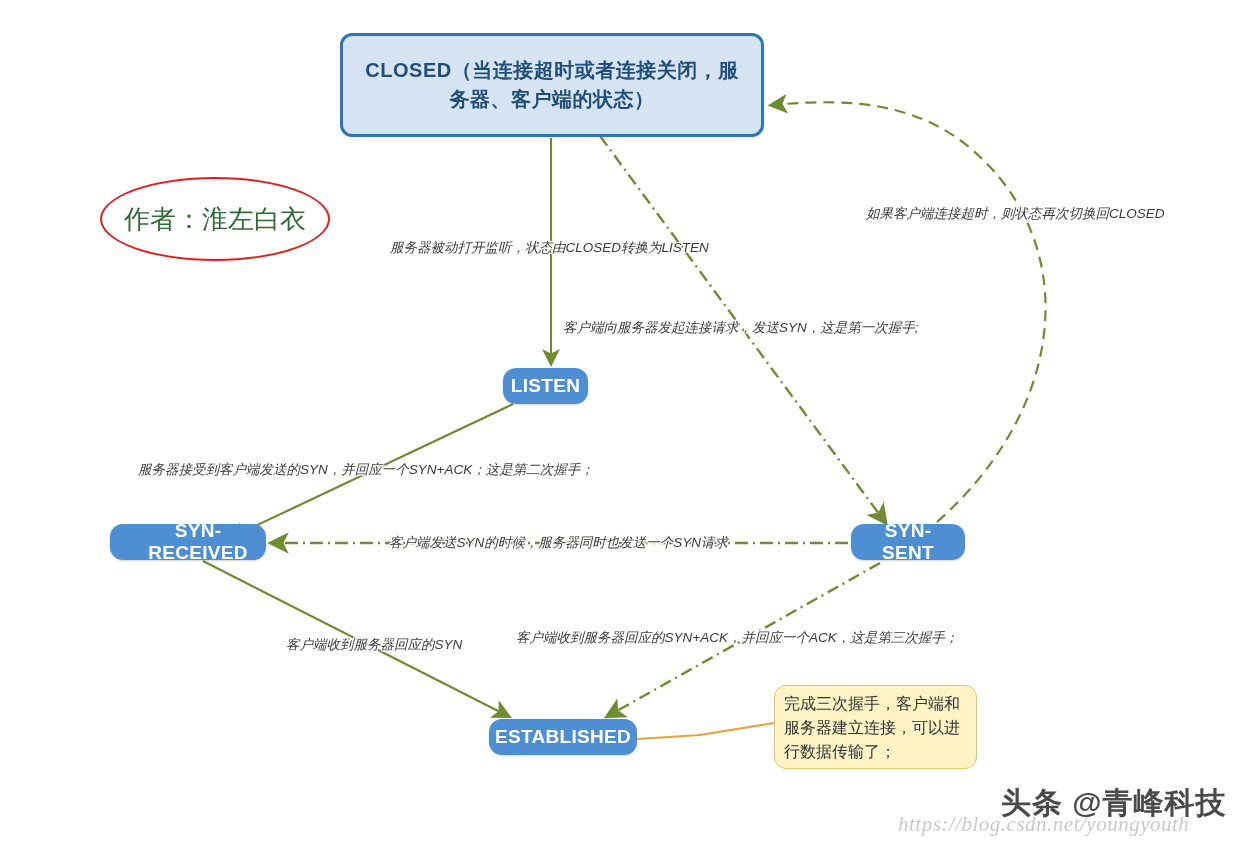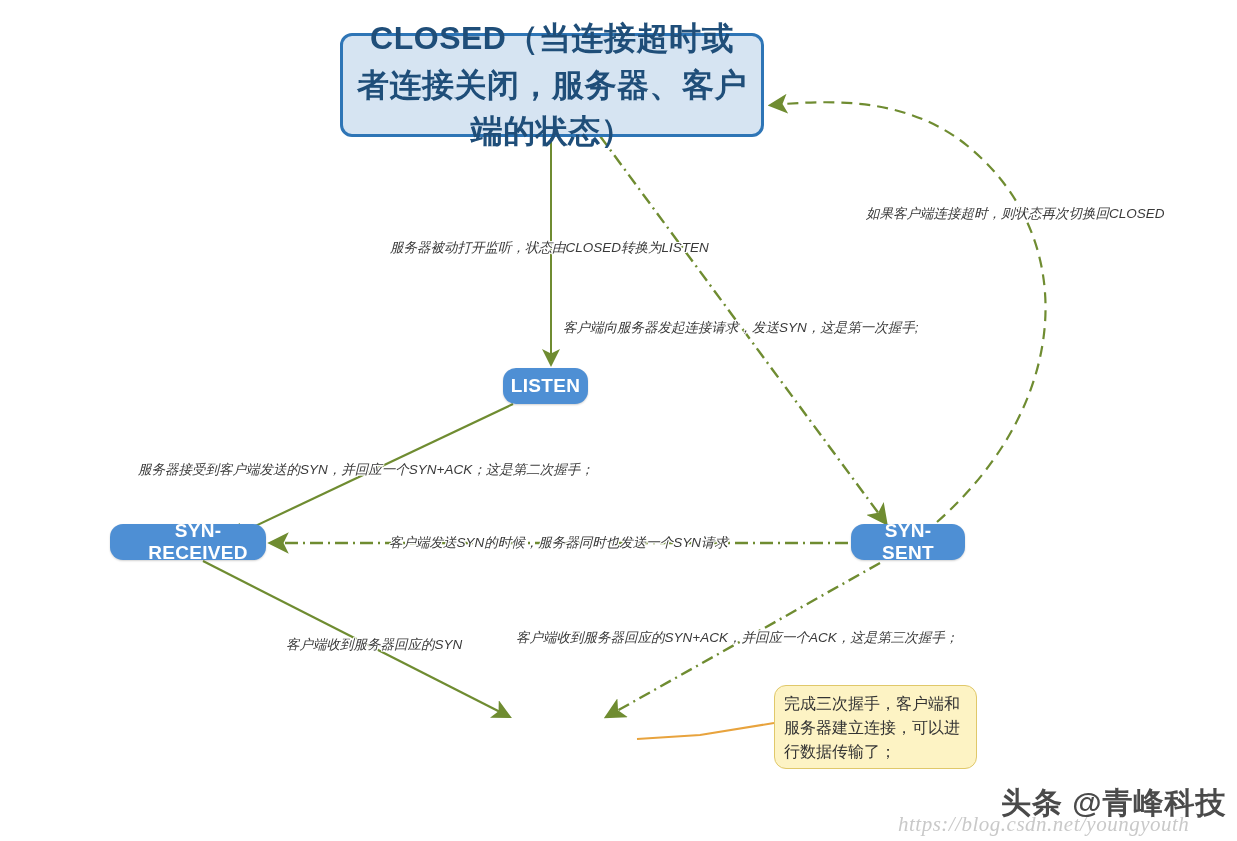--- a/index.html
+++ b/index.html
@@ -36,21 +36,21 @@
   }
   .node-closed {
     left: 340px;
     top: 33px;
     width: 424px;
     height: 104px;
     background: #d6e4f2;
     border: 3px solid #2e75b6;
     border-radius: 12px;
     color: #1f4e79;
-    font-size: 32px;
+    font-size: 20px;
     font-weight: bold;
     line-height: 1.45;
     letter-spacing: 0.5px;
     padding: 4px 14px;
   }
   .node-state {
     background: #4e8fd4;
     border-radius: 13px;
     color: #ffffff;
     font-size: 19px;
@@ -211,35 +211,37 @@
   </svg>
 
   <div class="node node-closed">CLOSED（当连接超时或者连接关闭，服务器、客户端的状态）</div>
 
   <div class="node node-state node-listen">LISTEN</div>
 
   <div class="node node-state node-synreceived">SYN-RECEIVED</div>
 
   <div class="node node-state node-synsent">SYN-SENT</div>
 
+  <div class="node node-state node-established">ESTABLISHED</div>
 
   <div class="edge-label lbl-listen">服务器被动打开监听，状态由CLOSED转换为LISTEN</div>
 
   <div class="edge-label lbl-syn1">客户端向服务器发起连接请求，发送SYN，这是第一次握手;</div>
 
   <div class="edge-label lbl-timeout">如果客户端连接超时，则状态再次切换回CLOSED</div>
 
   <div class="edge-label lbl-syn2">服务器接受到客户端发送的SYN，并回应一个SYN+ACK；这是第二次握手；</div>
 
   <div class="edge-label lbl-simul">客户端发送SYN的时候，服务器同时也发送一个SYN请求</div>
 
   <div class="edge-label lbl-ack-srv">客户端收到服务器回应的SYN</div>
 
   <div class="edge-label lbl-syn3">客户端收到服务器回应的SYN+ACK，并回应一个ACK，这是第三次握手；</div>
 
   <div class="note">完成三次握手，客户端和服务器建立连接，可以进行数据传输了；</div>
 
+  <div class="author-stamp">作者：淮左白衣</div>
 
   <div class="wm-brand">头条 @青峰科技</div>
 
   <div class="wm-url">https://blog.csdn.net/youngyouth</div>
 
 </div>
 
 </body></html>

